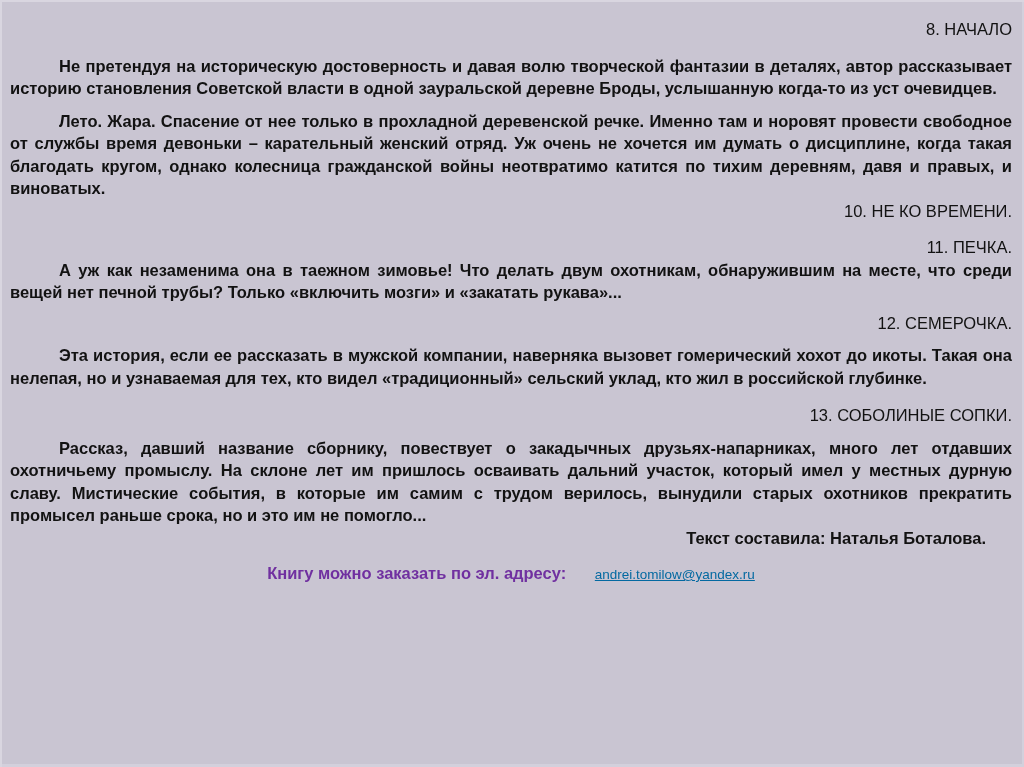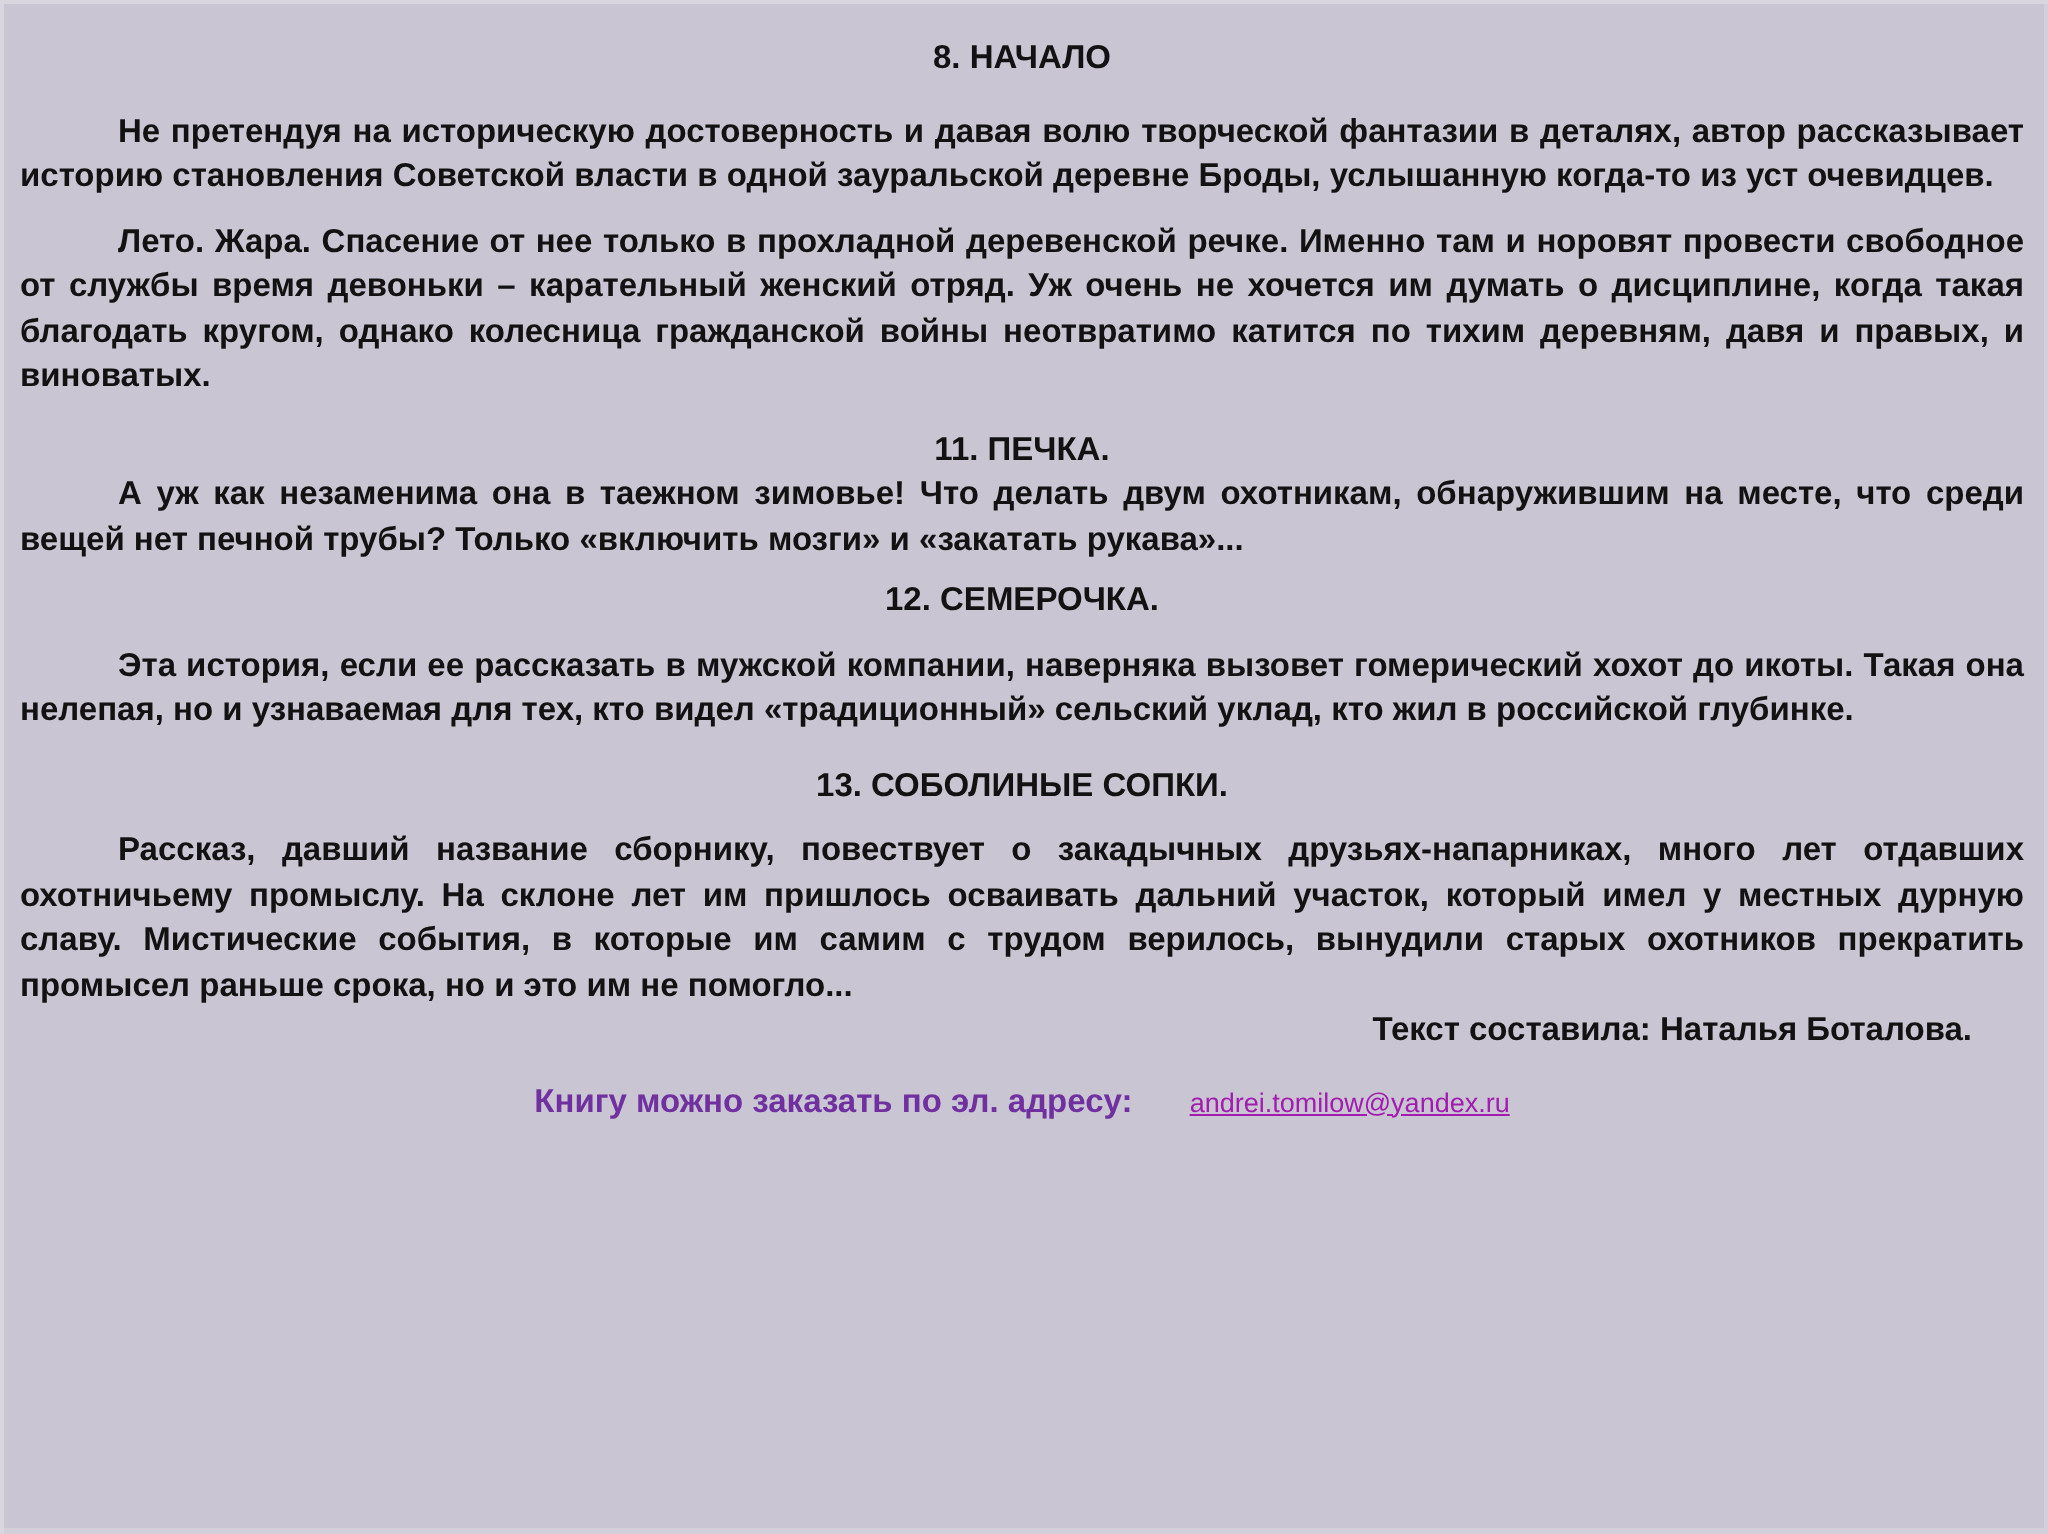--- a/index.html
+++ b/index.html
@@ -16,23 +16,23 @@
     background: #c9c5d2;
     box-shadow: inset 2px 2px 0 #d9d6e0, inset -2px -3px 0 #d3d0dc;
     color: #121212;
     font-weight: bold;
     font-size: 16.5px;
     line-height: 22.5px;
     overflow: hidden;
   }
   .sec-h {
     margin: 0;
-    text-align: center;
+    text-align: right;
     font-size: inherit;
-    font-weight: bold;
+    font-weight: normal;
   }
   .sec-p {
     margin: 0;
     text-align: justify;
     text-indent: 49px;
   }
   .mt14 { margin-top: 14px; }
   .mt11 { margin-top: 11px; }
   .mt10 { margin-top: 10px; }
   .mt9  { margin-top: 9px; }
@@ -45,36 +45,37 @@
   }
   .order-line {
     margin-top: 13px;
     text-align: center;
     color: #7030a0;
   }
   .order-label { font-weight: bold; }
   .order-email {
     font-size: 13.5px;
     font-weight: normal;
-    color: #a21caf;
+    color: #0369a1;
     text-decoration: underline;
     cursor: pointer;
     margin-left: 24px;
   }
 </style>
 </head>
 <body>
 
 <div class="slide">
 
   <h2 class="sec-h">8. НАЧАЛО</h2>
   <p class="sec-p mt14">Не претендуя на историческую достоверность и давая волю творческой фантазии в деталях, автор рассказывает историю становления Советской власти в одной зауральской деревне Броды, услышанную когда-то из уст очевидцев.</p>
 
   <p class="sec-p mt10">Лето. Жара. Спасение от нее только в прохладной деревенской речке. Именно там и норовят провести свободное от службы время девоньки – карательный женский отряд. Уж очень не хочется им думать о дисциплине, когда такая благодать кругом, однако  колесница гражданской войны неотвратимо катится по тихим деревням, давя и правых, и виноватых.</p>
 
+  <h2 class="sec-h">10. НЕ КО ВРЕМЕНИ.</h2>
 
   <h2 class="sec-h mt14">11. ПЕЧКА.</h2>
   <p class="sec-p">А уж как незаменима она в таежном зимовье! Что  делать двум охотникам, обнаружившим на месте, что среди вещей нет печной трубы? Только «включить мозги» и «закатать рукава»...</p>
 
   <h2 class="sec-h mt8">12. СЕМЕРОЧКА.</h2>
   <p class="sec-p mt10">Эта история, если ее рассказать в мужской компании, наверняка вызовет гомерический хохот до икоты. Такая она нелепая, но и узнаваемая для тех, кто видел «традиционный» сельский уклад, кто жил в российской глубинке.</p>
 
   <h2 class="sec-h mt15">13. СОБОЛИНЫЕ СОПКИ.</h2>
   <p class="sec-p mt10">Рассказ, давший название сборнику, повествует о закадычных друзьях-напарниках, много лет отдавших охотничьему промыслу. На склоне лет им пришлось осваивать дальний участок, который имел у местных дурную славу. Мистические события, в которые им самим с трудом верилось, вынудили старых охотников прекратить промысел раньше срока, но и это им не помогло...</p>
 

